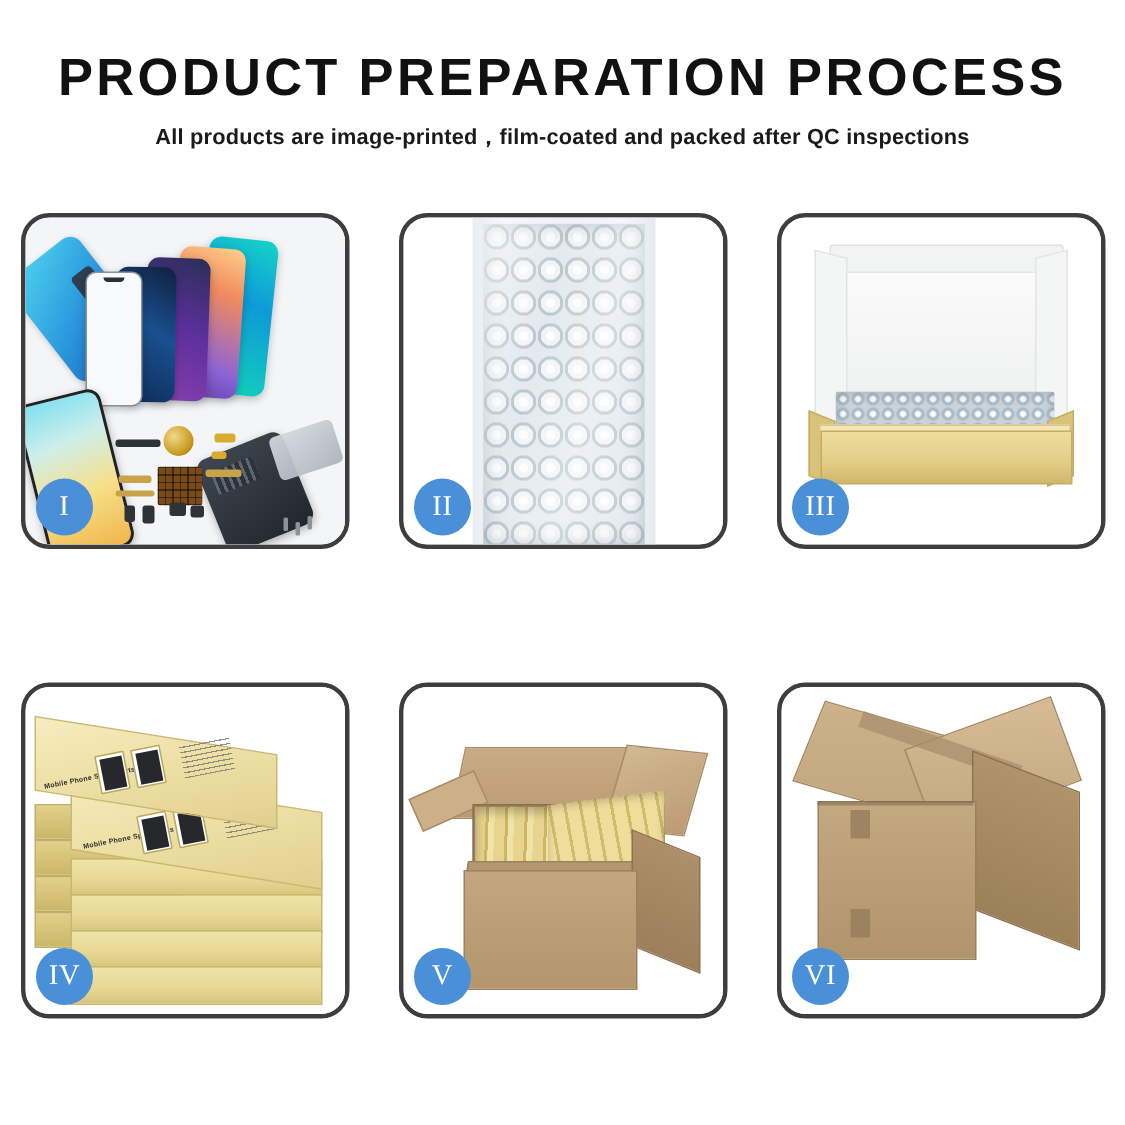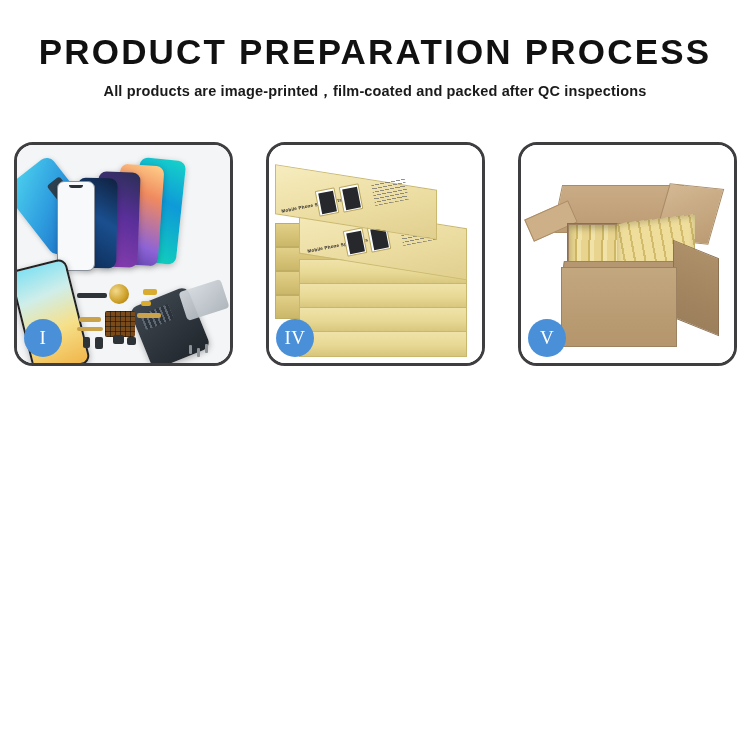--- a/index.html
+++ b/index.html
@@ -370,21 +370,43 @@
         <div class="chipg" style="left:78px;top:192px;width:8px;height:12px;border-radius:2px;"></div>
         <div class="chipg" style="left:66px;top:192px;width:7px;height:11px;"></div>
         <div class="tool"></div>
         <div class="scr" style="left:172px;top:200px;"></div>
         <div class="scr" style="left:180px;top:203px;"></div>
         <div class="scr" style="left:188px;top:199px;"></div>
       </div>
       <div class="badge">I</div>
     </div>
 
-
+    <div class="panel">
+      <div class="stage p2">
+        <div class="bw-bg"></div>
+        <div class="bw"></div>
+        <div class="bw-sheen"></div>
+      </div>
+      <div class="badge">II</div>
+    </div>
+
+    <div class="panel">
+      <div class="stage p3">
+        <div class="b3-lidback"></div>
+        <div class="b3-inner"></div>
+        <div class="b3-flapL"></div>
+        <div class="b3-flapR"></div>
+        <div class="b3-bubble"></div>
+        <div class="b3-sideL"></div>
+        <div class="b3-sideR"></div>
+        <div class="b3-lip"></div>
+        <div class="b3-front"></div>
+      </div>
+      <div class="badge">III</div>
+    </div>
 
     <div class="panel">
       <div class="stage p4">
         <div class="stack">
 
           <div class="kb-side" style="left:2px;top:64px;width:96px;height:22px;"></div>
           <div class="kb-side" style="left:2px;top:88px;width:96px;height:22px;"></div>
           <div class="kb-side" style="left:2px;top:112px;width:96px;height:22px;"></div>
           <div class="kb-side" style="left:2px;top:136px;width:96px;height:22px;"></div>
 
@@ -425,15 +447,28 @@
         <div class="c5-inner"></div>
         <div class="c5-content"></div>
         <div class="c5-content2"></div>
         <div class="c5-lipFront"></div>
         <div class="c5-right"></div>
         <div class="c5-front"></div>
       </div>
       <div class="badge">V</div>
     </div>
 
+    <div class="panel">
+      <div class="stage p6">
+        <div class="c6-top"></div>
+        <div class="c6-top2"></div>
+        <div class="c6-tape"></div>
+        <div class="c6-right"></div>
+        <div class="c6-front"></div>
+        <div class="c6-edge"></div>
+        <div class="c6-seamA"></div>
+        <div class="c6-seamB"></div>
+      </div>
+      <div class="badge">VI</div>
+    </div>
 
   </div>
 </div>
 
 </body></html>

